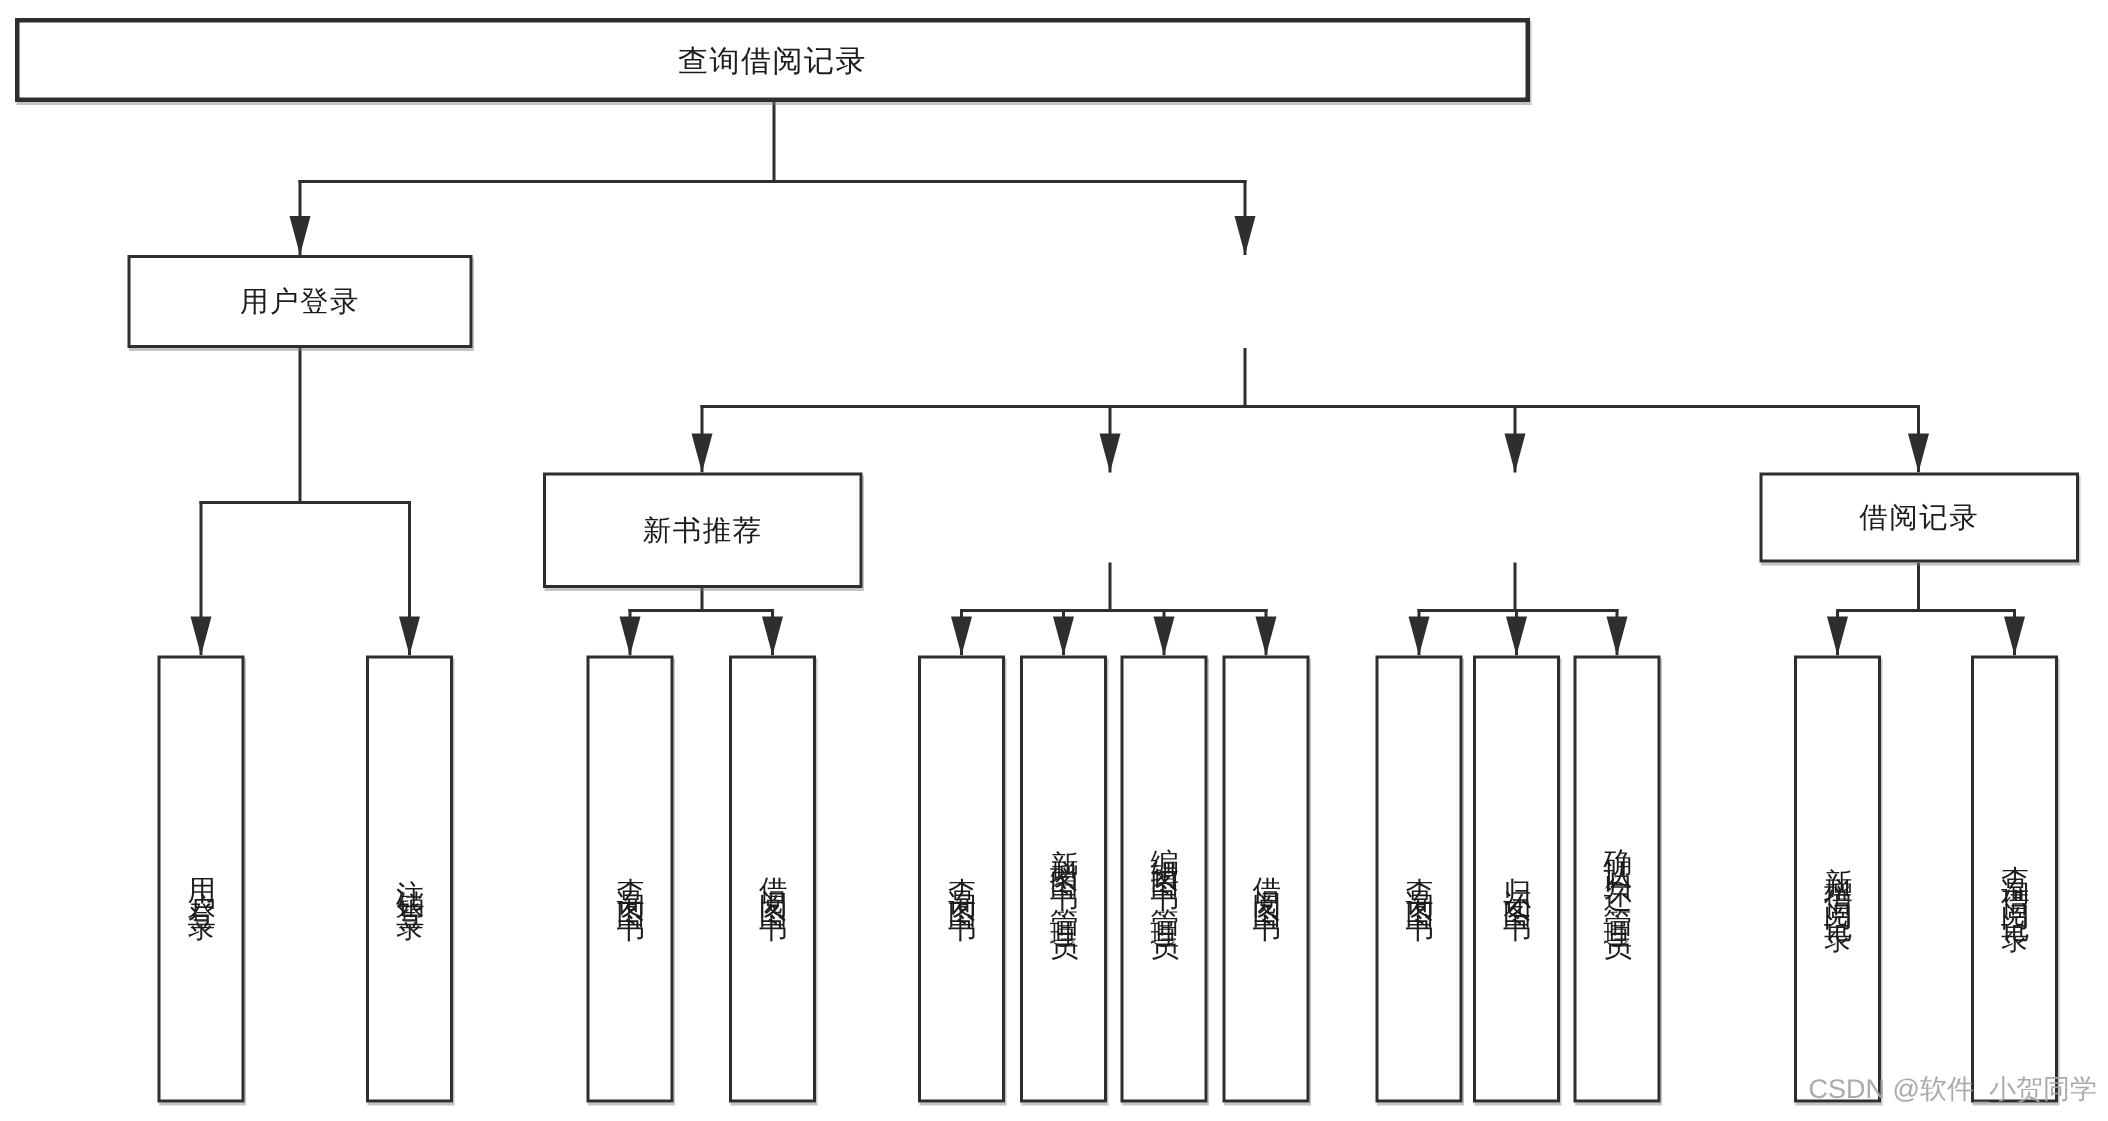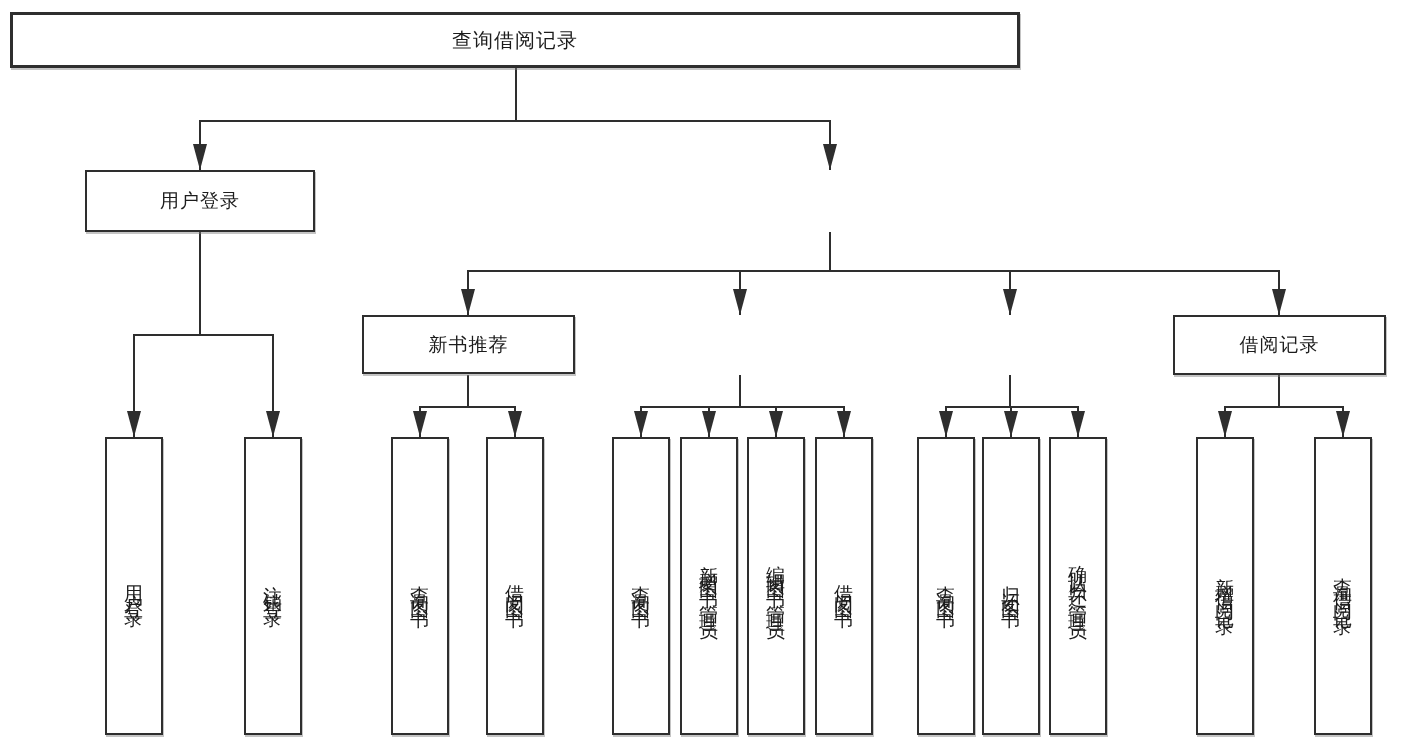--- a/index.html
+++ b/index.html
@@ -123,21 +123,21 @@
 
   <div class="box root" style="left:10px;top:12px;width:1010px;height:56px">
     <span class="hlabel">查询借阅记录</span>
   </div>
 
   <div class="box" style="left:85px;top:170px;width:230px;height:62px">
     <span class="hlabel">用户登录</span>
   </div>
 
 
-  <div class="box" style="left:362px;top:315px;width:213px;height:59px">
+  <div class="box" style="left:362px;top:315px;width:213px;height:77px">
     <span class="hlabel">新书推荐</span>
   </div>
 
 
 
   <div class="box" style="left:1173px;top:315px;width:213px;height:60px">
     <span class="hlabel">借阅记录</span>
   </div>
 
   <div class="box leaf" style="left:105px;top:437px;width:58px;height:298px">
@@ -177,14 +177,15 @@
     <span class="vlabel">确认归还（管理员）</span>
   </div>
 
   <div class="box leaf" style="left:1196px;top:437px;width:58px;height:298px">
     <span class="vlabel">新增借阅记录</span>
   </div>
   <div class="box leaf" style="left:1314px;top:437px;width:58px;height:298px">
     <span class="vlabel">查询借阅记录</span>
   </div>
 
+  <div class="watermark">CSDN @软件_小贺同学</div>
 
 </div>
 
 </body></html>

